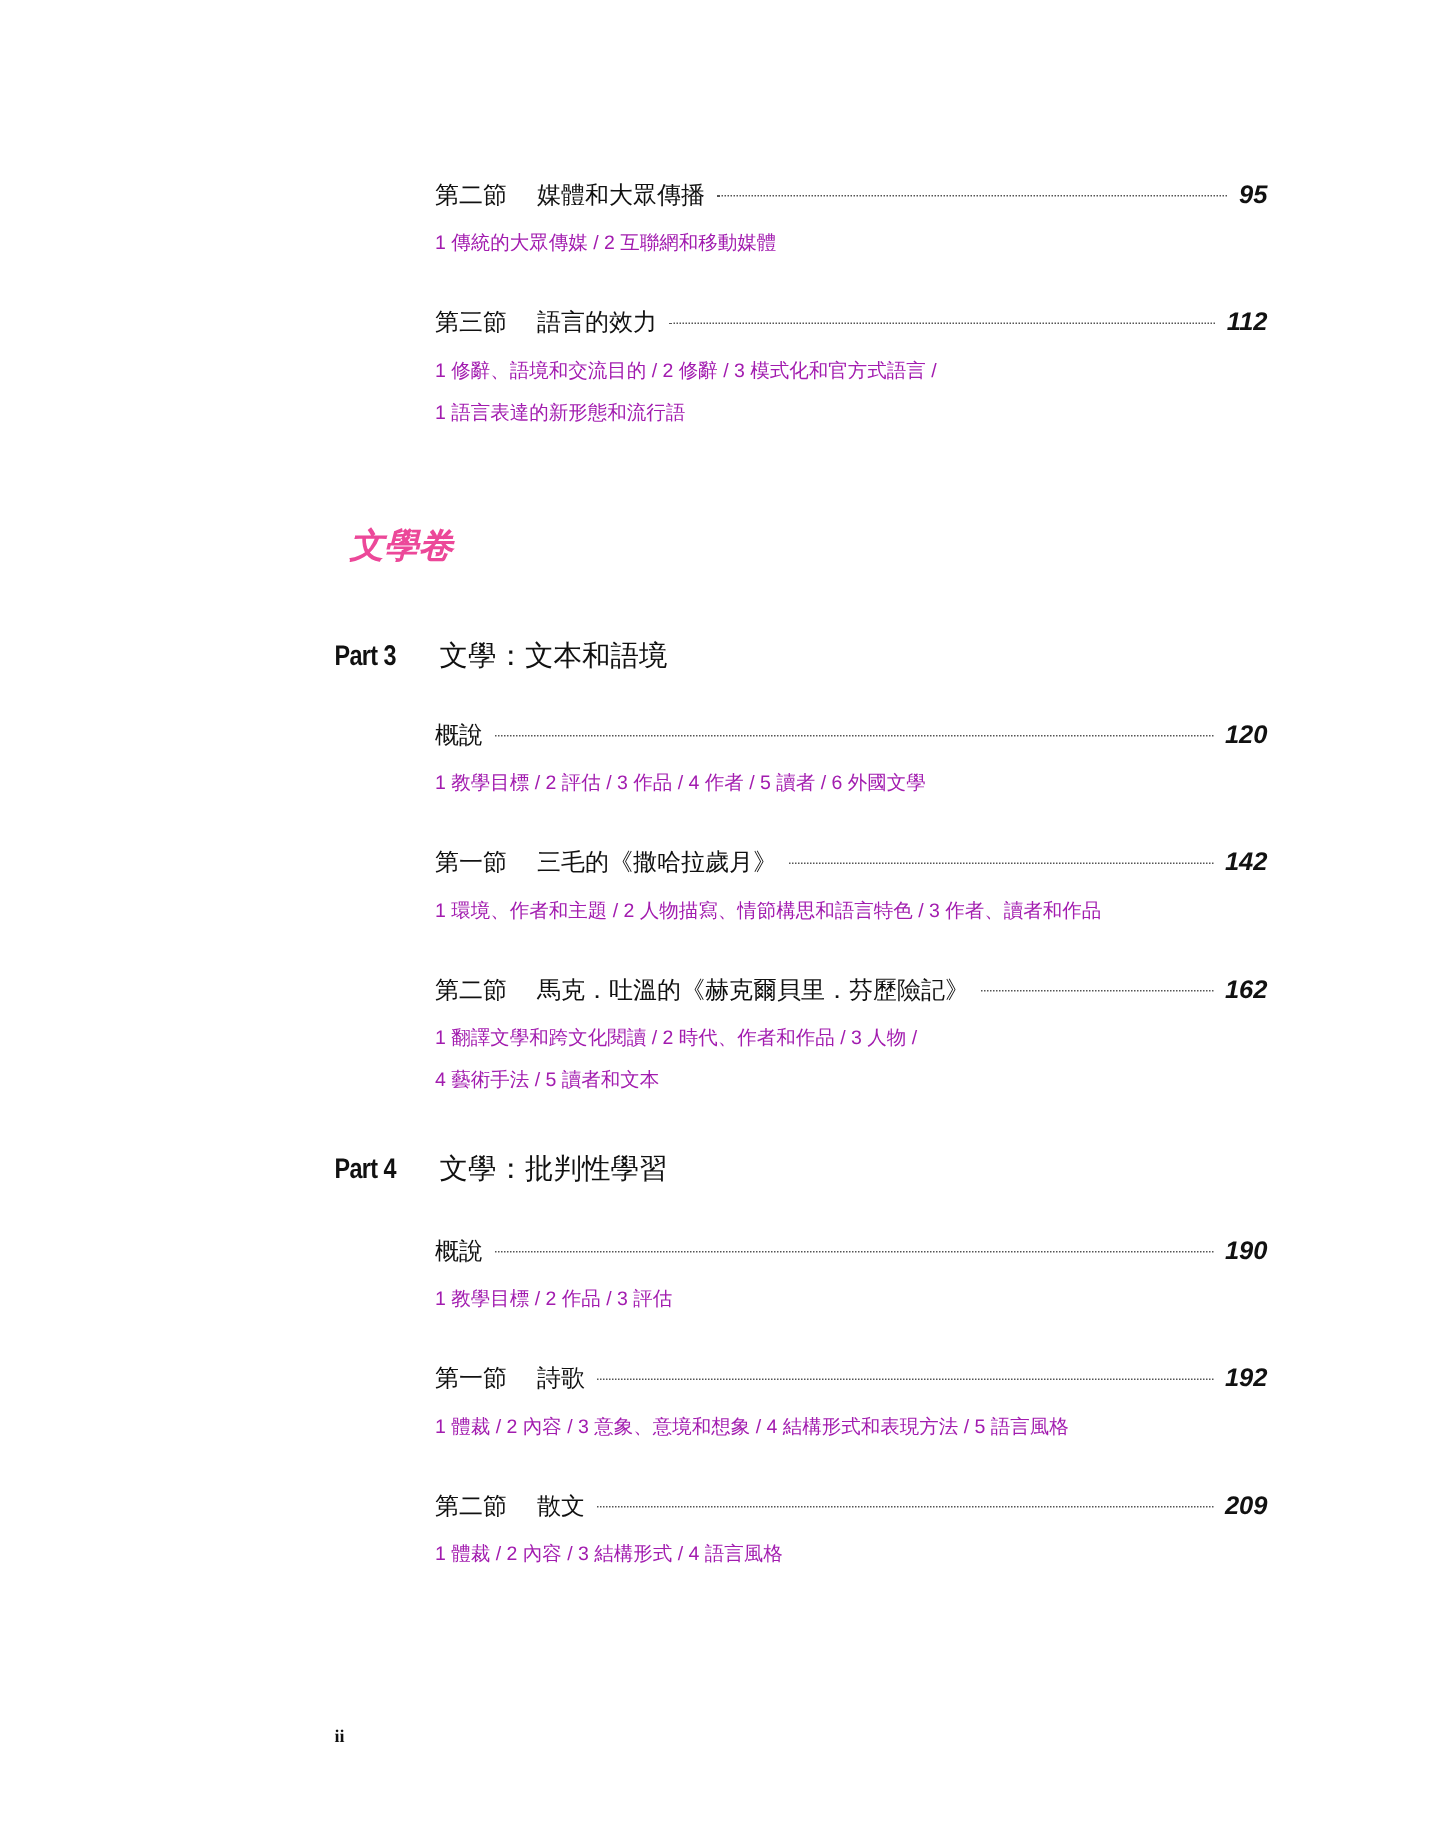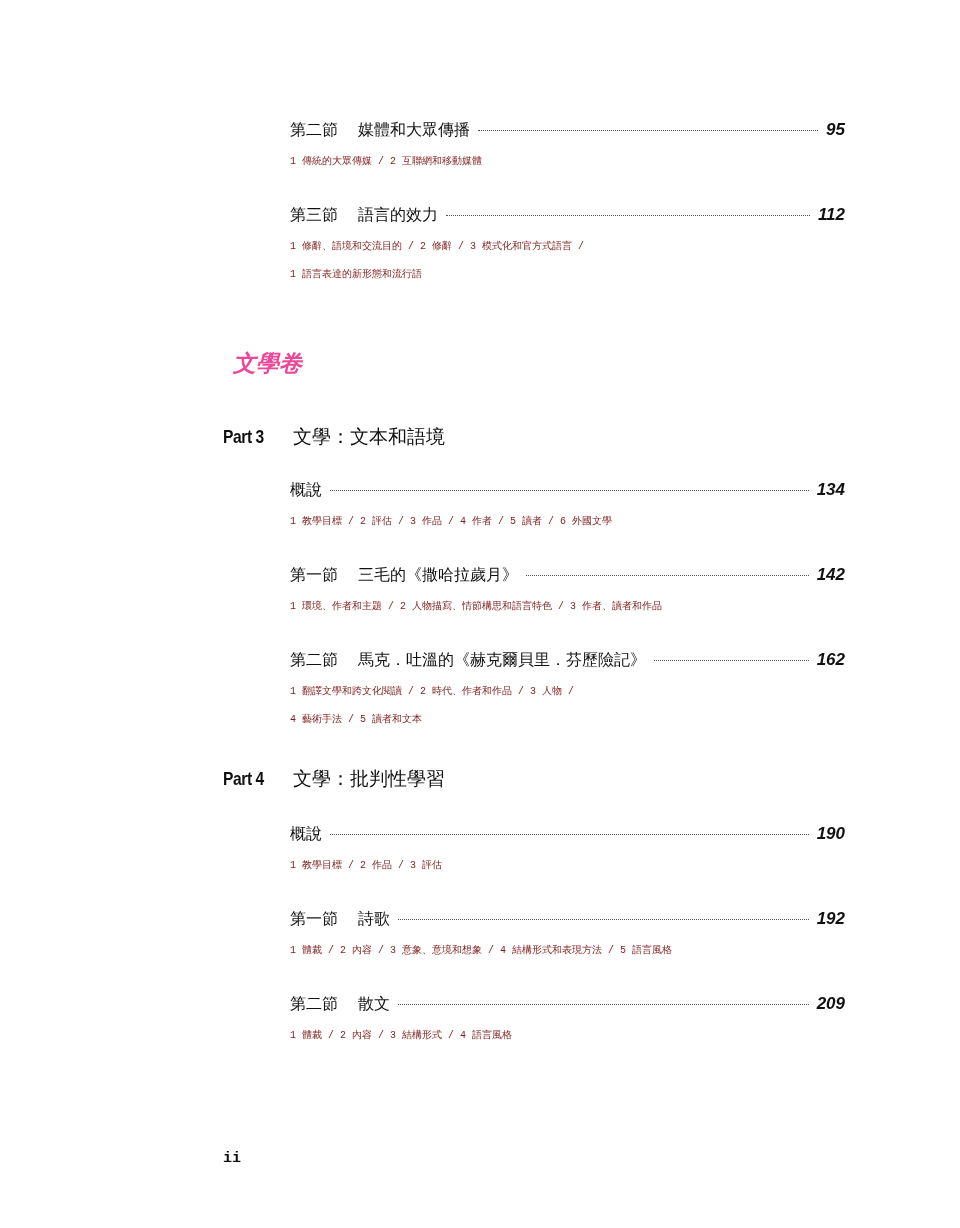--- a/index.html
+++ b/index.html
@@ -5,28 +5,28 @@
     html, body { margin: 0; padding: 0; background: #ffffff; }
     body { width: 960px; height: 1228px; position: relative; overflow: hidden; color: #111; }
     .page { position: absolute; left: 0; top: 0; width: 848px; height: 1228px; }
 
     .entry { position: absolute; left: 290px; width: 555px; }
     .entry-head { display: flex; align-items: baseline; height: 28px; font-family: "DejaVu Sans", sans-serif; font-size: 16px; color: #111; }
     .entry-label { white-space: nowrap; }
     .entry-label .sec { margin-right: 20px; }
     .entry-leader { flex: 1; margin: 0 8px; border-bottom: 1.5px dotted #555; transform: translateY(-4px); min-width: 20px; }
     .entry-page { font-family: "Liberation Sans", sans-serif; font-weight: bold; font-size: 17px; white-space: nowrap; font-style: italic; }
-    .entry-sub { font-family: Liberation Mono, monospace; font-size: 10px; color: #7f1d1d; line-height: 28px; margin-top: 0px; }
+    .entry-sub { font-family: Liberation Sans, sans-serif; font-size: 13px; color: #a21caf; line-height: 28px; margin-top: 0px; }
 
     .volume-title { position: absolute; left: 233px; top: 348px; font-family: "DejaVu Sans", sans-serif; font-weight: bold; font-size: 23px; color: #ec4899; font-style: italic; }
     .part-title { position: absolute; left: 223px; font-size: 19px; color: #111; display: flex; align-items: baseline; }
     .part-num { font-family: "Liberation Sans", sans-serif; font-weight: bold; font-size: 19px; letter-spacing: -0.5px; transform: scaleX(0.82); transform-origin: left; display: inline-block; width: 58px; }
     .part-name { font-family: "DejaVu Serif", serif; font-size: 19px; margin-left: 12px; }
 
-    .page-num { position: absolute; left: 223px; top: 1150px; font-family: Liberation Mono, monospace; font-weight: bold; font-size: 15px; }
+    .page-num { position: absolute; left: 223px; top: 1150px; font-family: Liberation Serif, serif; font-weight: bold; font-size: 12px; }
   </style>
 </head>
 <body>
 
 <div class="page">
 
   <div class="entry" style="top:120px;">
     <div class="entry-head">
       <span class="entry-label"><span class="sec">第二節</span><span>媒體和大眾傳播</span></span>
       <span class="entry-leader"></span>
@@ -49,21 +49,21 @@
 
   <div class="part-title" style="top:424px;">
     <span class="part-num">Part 3</span>
     <span class="part-name">文學：文本和語境</span>
   </div>
 
   <div class="entry" style="top:480px;">
     <div class="entry-head">
       <span class="entry-label"><span>概說</span></span>
       <span class="entry-leader"></span>
-      <span class="entry-page">134</span>
+      <span class="entry-page">120</span>
     </div>
     <div class="entry-sub">1 教學目標 / 2 評估 / 3 作品 / 4 作者 / 5 讀者 / 6 外國文學</div>
   </div>
 
   <div class="entry" style="top:565px;">
     <div class="entry-head">
       <span class="entry-label"><span class="sec">第一節</span><span>三毛的《撒哈拉歲月》</span></span>
       <span class="entry-leader"></span>
       <span class="entry-page">142</span>
     </div>

